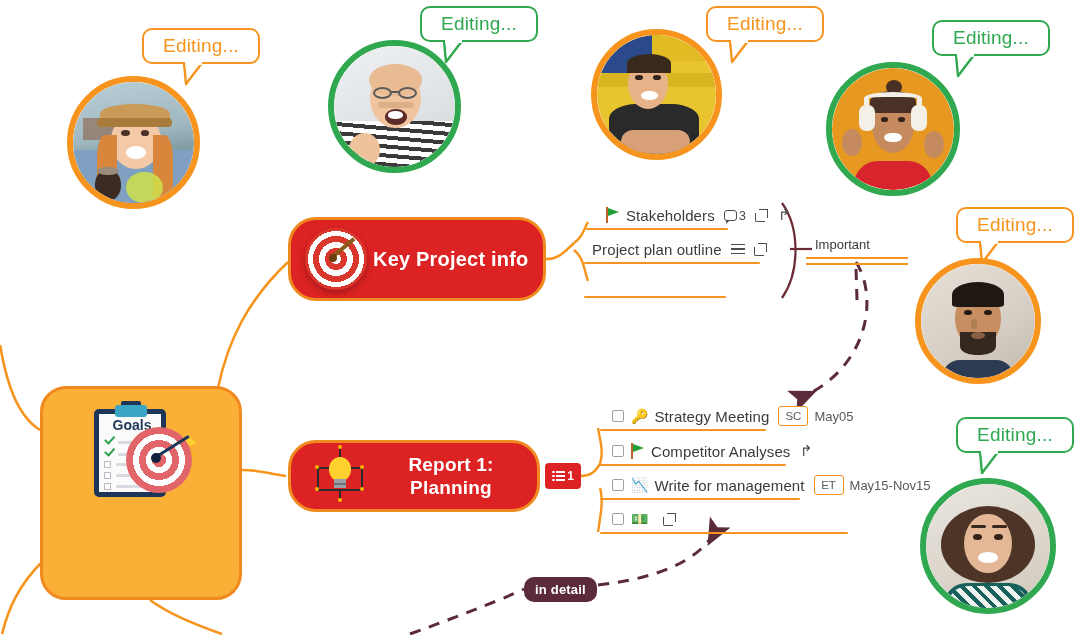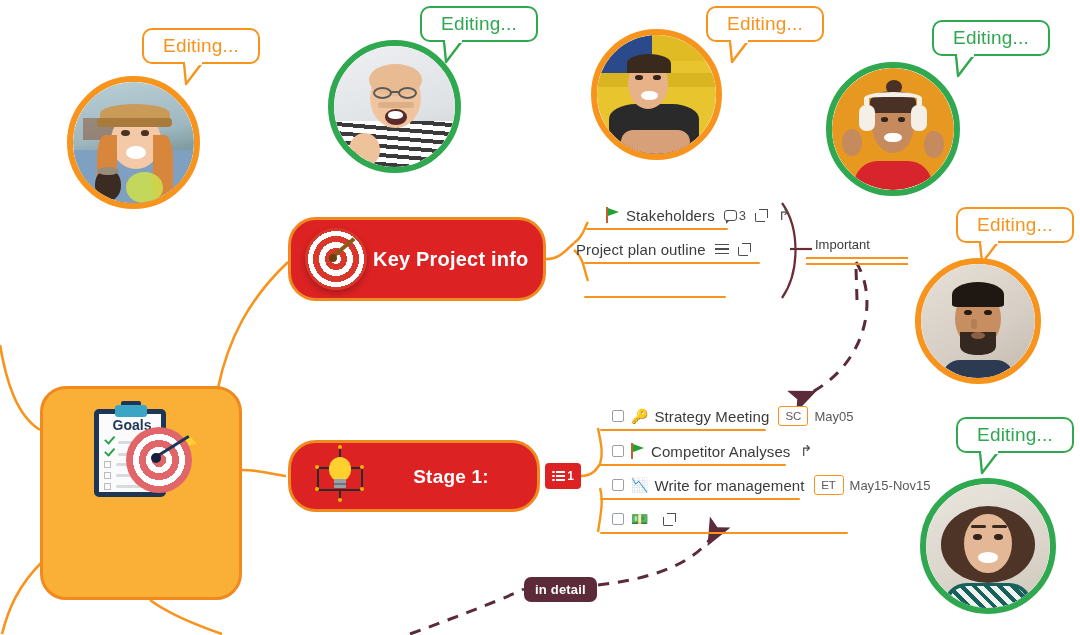--- a/index.html
+++ b/index.html
@@ -124,21 +124,21 @@
   .dtxt{font-size:13px;color:#595959;margin-left:6px;}
 
   
   .pill-important{position:absolute;left:815px;top:237px;font-size:13px;color:#3b3b3b;}
   .imp-line{position:absolute;height:2.2px;background:#F7941D;}
 
   .pill-dark{
     position:absolute;background:#5C2B39;color:#fff;border-radius:7px;
     font-size:13px;padding:5px 11px;font-weight:bold;letter-spacing:.2px;
   }
-  #pill-indetail{left:524px;top:577px;}
+  #pill-indetail{left:524px;top:577px;border-radius:10px;}
 
   
   .avatar{position:absolute;border-radius:50%;box-sizing:border-box;overflow:hidden;}
   .avatar .photo{width:100%;height:100%;border-radius:50%;position:relative;overflow:hidden;}
   .av-orange{border:6px solid #F7941D;}
   .av-green{border:6px solid #2FA84F;}
 
   .bubble-tip{position:absolute;}
   .bubble-box{
     position:absolute;border-radius:10px;background:#fff;box-sizing:border-box;
@@ -235,21 +235,21 @@
     <span class="ltext">Stakeholders</span>
     <span class="cmt">
       <span class="bubble"></span>
         <span>3</span>
     </span>
     <span class="extlink"></span>
     <span class="undo">↰</span>
   </div>
   <div class="underline" style="left:586px;top:228px;width:142px;"></div>
 
-  <div class="leaf" style="left:576px;top:236px;align-items:center;">
+  <div class="leaf" style="left:592px;top:236px;align-items:center;">
     <span class="ltext">Project plan outline</span>
     <span class="hmb">
         <i></i>
         <i></i>
         <i></i>
       </span>
     <span class="extlink"></span>
   </div>
   <div class="underline" style="left:584px;top:262px;width:176px;"></div>
 
@@ -273,21 +273,22 @@
       <div class="nline" style="left:14px;top:44px;width:46px;height:1.8px;"></div>
       <div class="nline" style="left:36px;top:44px;width:1.8px;height:10px;"></div>
       <div class="nodedot" style="left:35px;top:0px;"></div>
       <div class="nodedot" style="left:12px;top:20px;"></div>
       <div class="nodedot" style="left:57px;top:20px;"></div>
       <div class="nodedot" style="left:12px;top:42px;"></div>
       <div class="nodedot" style="left:57px;top:42px;"></div>
       <div class="nodedot" style="left:35px;top:53px;"></div>
     </div>
     <div class="branch-title">
-      <div>Stage 1:</div>
+      <div>Report 1:</div>
+      <div>Planning</div>
     </div>
   </div>
 
   <div class="list-badge">
     <span class="lb-lines">
       <i></i>
         <i></i>
         <i></i>
         <b></b>
         <b></b>

